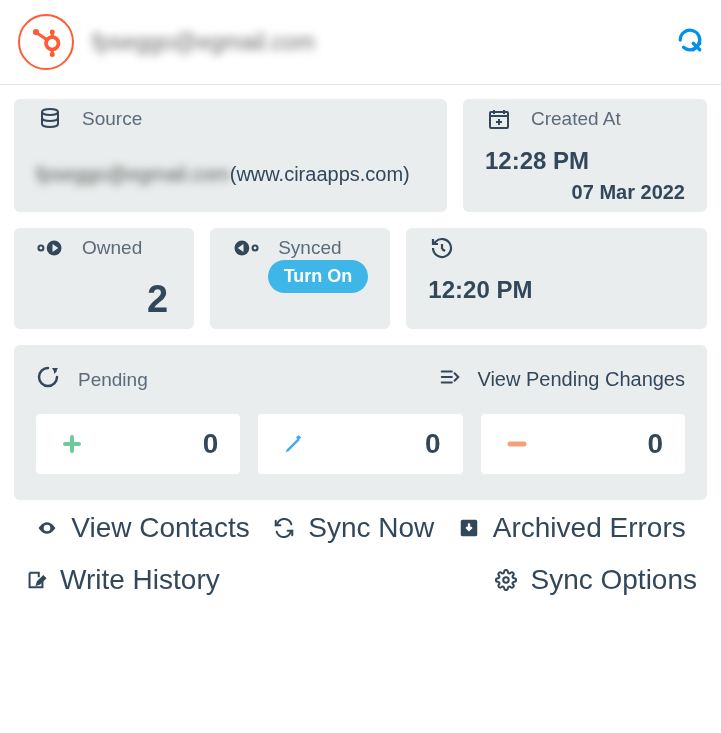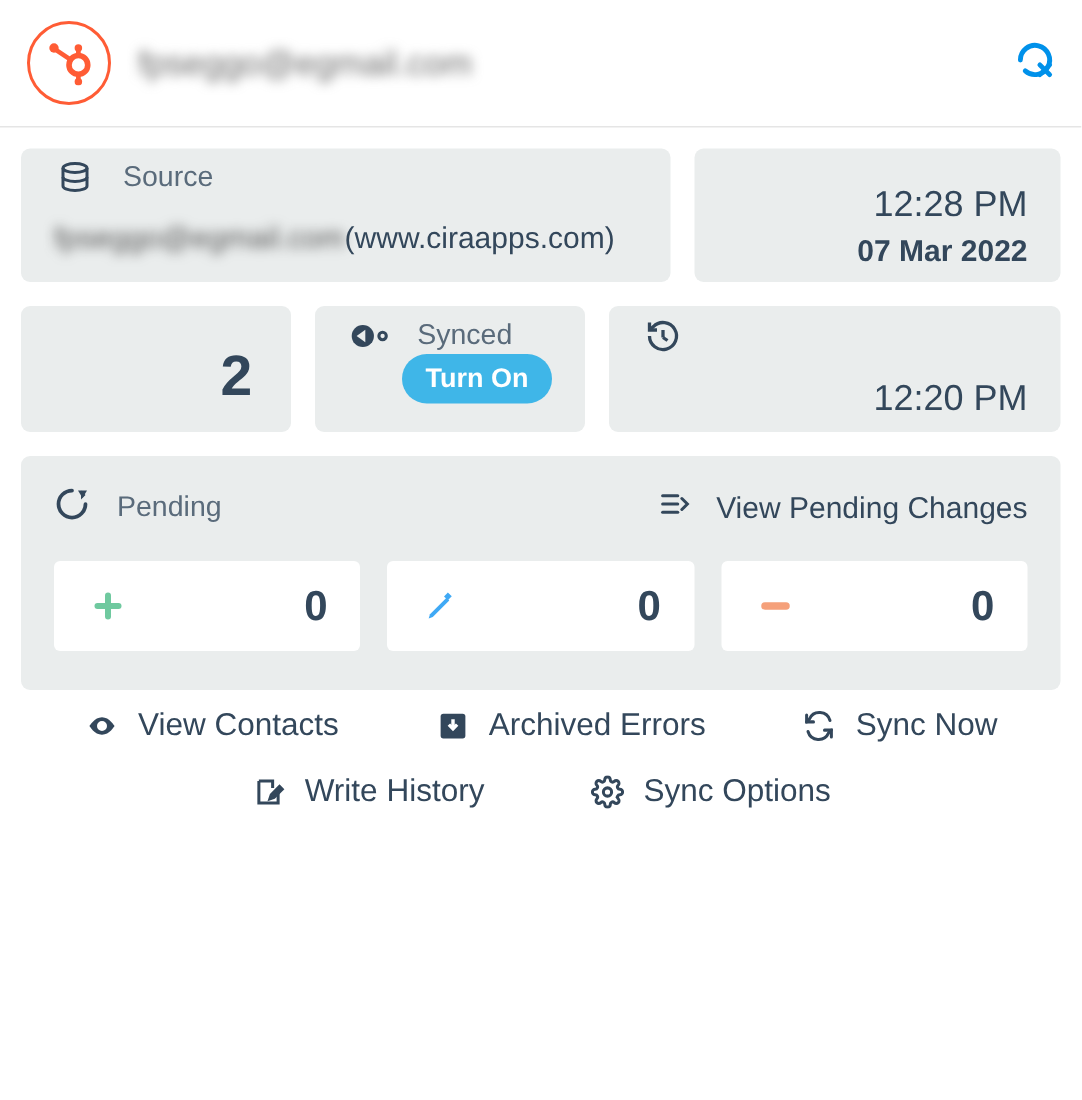--- a/index.html
+++ b/index.html
@@ -59,32 +59,31 @@
   }
   .card-header .icon-slot {
     width: 28px;
     display:flex;
     justify-content:center;
     color:#33475b;
   }
   .source-card { flex: 1 1 64%; }
   .created-card { flex: 1 1 36%; }
   .source-line {
-    margin-top: 17px;
+    margin-top: 32px;
     font-size: 20px;
     color: #33475b;
     display: flex;
     align-items: baseline;
   }
   .blur-text { filter: blur(4px); color:#555; }
   .big-time {
     font-size: 24px;
-    font-weight: 400;
-    color: #33475b;
-    text-align: right;
+    font-weight: 700;
+    color: #33475b;
     margin-top: 16px;
   }
   .big-date {
     font-size: 20px;
     font-weight: 700;
     color: #33475b;
     text-align: right;
     margin-top: 6px;
   }
   .owned-card, .synced-card { flex: 0 0 26%; }
@@ -154,21 +153,21 @@
   }
   .actions-row {
     display:flex;
     justify-content: space-around;
     margin-bottom: 20px;
   }
   .action-btn {
     display:flex;
     align-items:center;
     gap:12px;
-    font-size: 21px;
+    font-size: 28px;
     color:#33475b;
     cursor:pointer;
   }
   .action-btn .icon-slot { width:24px; display:flex; justify-content:center;}
 </style>
 </head>
 <body>
 
 <div class="header">
   <div class="logo-circle">
@@ -206,27 +205,50 @@
         </span>
         <span>Source</span>
       </div>
       <div class="source-line">
         <span class="blur-text">fpseggo@egmail.com</span>
         <span>(www.ciraapps.com)</span>
       </div>
     </div>
 
     <div class="card created-card">
+      <div class="card-header">
+        <span class="icon-slot">
+          <svg width="24" height="24" viewBox="0 0 24 24" fill="none" stroke="#33475b" stroke-width="2">
+            <rect x="3" y="5" width="18" height="16" rx="1"></rect>
+            <line x1="3" y1="9" x2="21" y2="9"></line>
+            <line x1="7" y1="3" x2="7" y2="7"></line>
+            <line x1="17" y1="3" x2="17" y2="7"></line>
+            <line x1="12" y1="12" x2="12" y2="18"></line>
+            <line x1="9" y1="15" x2="15" y2="15"></line>
+          </svg>
+        </span>
+        <span>Created At</span>
+      </div>
       <div class="big-time">12:28 PM</div>
       <div class="big-date">07 Mar 2022</div>
     </div>
   </div>
 
   <div class="card-row">
     <div class="card owned-card">
+      <div class="card-header">
+        <span class="icon-slot">
+          <svg width="34" height="24" viewBox="0 0 34 24" fill="#33475b">
+            <circle cx="6" cy="12" r="3" fill="none" stroke="#33475b" stroke-width="2.5"></circle>
+            <circle cx="22" cy="12" r="9"></circle>
+            <path d="M20 7 L27 12 L20 17 Z" fill="#eaeded"></path>
+          </svg>
+        </span>
+        <span>Owned</span>
+      </div>
       <div class="big-count">2</div>
     </div>
 
     <div class="card synced-card">
       <div class="card-header">
         <span class="icon-slot">
           <svg width="34" height="24" viewBox="0 0 34 24" fill="#33475b">
             <circle cx="28" cy="12" r="3" fill="none" stroke="#33475b" stroke-width="2.5"></circle>
             <circle cx="12" cy="12" r="9"></circle>
             <path d="M14 7 L7 12 L14 17 Z" fill="#eaeded"></path>
@@ -314,41 +336,41 @@
         <span class="icon-slot">
           <svg width="24" height="20" viewBox="0 0 24 24" fill="#33475b">
             <path d="M12 5C6 5 2 12 2 12s4 7 10 7 10-7 10-7-4-7-10-7zm0 11a4 4 0 110-8 4 4 0 010 8z"></path>
             <circle cx="12" cy="12" r="2" fill="#fff"></circle>
           </svg>
         </span>
         <span>View Contacts</span>
       </div>
       <div class="action-btn">
         <span class="icon-slot">
-          <svg width="22" height="22" viewBox="0 0 24 24" fill="#33475b">
-            <rect x="3" y="3" width="18" height="18" rx="2"></rect>
-            <polyline points="9 11 12 14 15 11" fill="none" stroke="#fff" stroke-width="2.5"></polyline>
-            <line x1="12" y1="7" x2="12" y2="14" stroke="#fff" stroke-width="2.5"></line>
-          </svg>
-        </span>
-        <span>Archived Errors</span>
-      </div>
-      <div class="action-btn">
-        <span class="icon-slot">
           <svg width="22" height="22" viewBox="0 0 24 24" fill="none" stroke="#33475b" stroke-width="2.2" stroke-linecap="round">
             <path d="M20 8A8 8 0 0 0 5 7L3 9"></path>
             <polyline points="3 4 3 9 8 9"></polyline>
             <path d="M4 16a8 8 0 0 0 15 1l2-2"></path>
             <polyline points="21 20 21 15 16 15"></polyline>
           </svg>
         </span>
         <span>Sync Now</span>
       </div>
-    </div>
-    <div class="actions-row" style="justify-content:center; gap:70px;">
+      <div class="action-btn">
+        <span class="icon-slot">
+          <svg width="22" height="22" viewBox="0 0 24 24" fill="#33475b">
+            <rect x="3" y="3" width="18" height="18" rx="2"></rect>
+            <polyline points="9 11 12 14 15 11" fill="none" stroke="#fff" stroke-width="2.5"></polyline>
+            <line x1="12" y1="7" x2="12" y2="14" stroke="#fff" stroke-width="2.5"></line>
+          </svg>
+        </span>
+        <span>Archived Errors</span>
+      </div>
+    </div>
+    <div class="actions-row" style="justify-content:space-between; gap:70px;">
       <div class="action-btn">
         <span class="icon-slot">
           <svg width="22" height="22" viewBox="0 0 24 24" fill="none" stroke="#33475b" stroke-width="2.2">
             <path d="M5 4h10v5"></path>
             <path d="M5 4v16h14v-8"></path>
             <path d="M14 14l6-6 2 2-6 6-3 1 1-3z" fill="#33475b"></path>
           </svg>
         </span>
         <span>Write History</span>
       </div>

